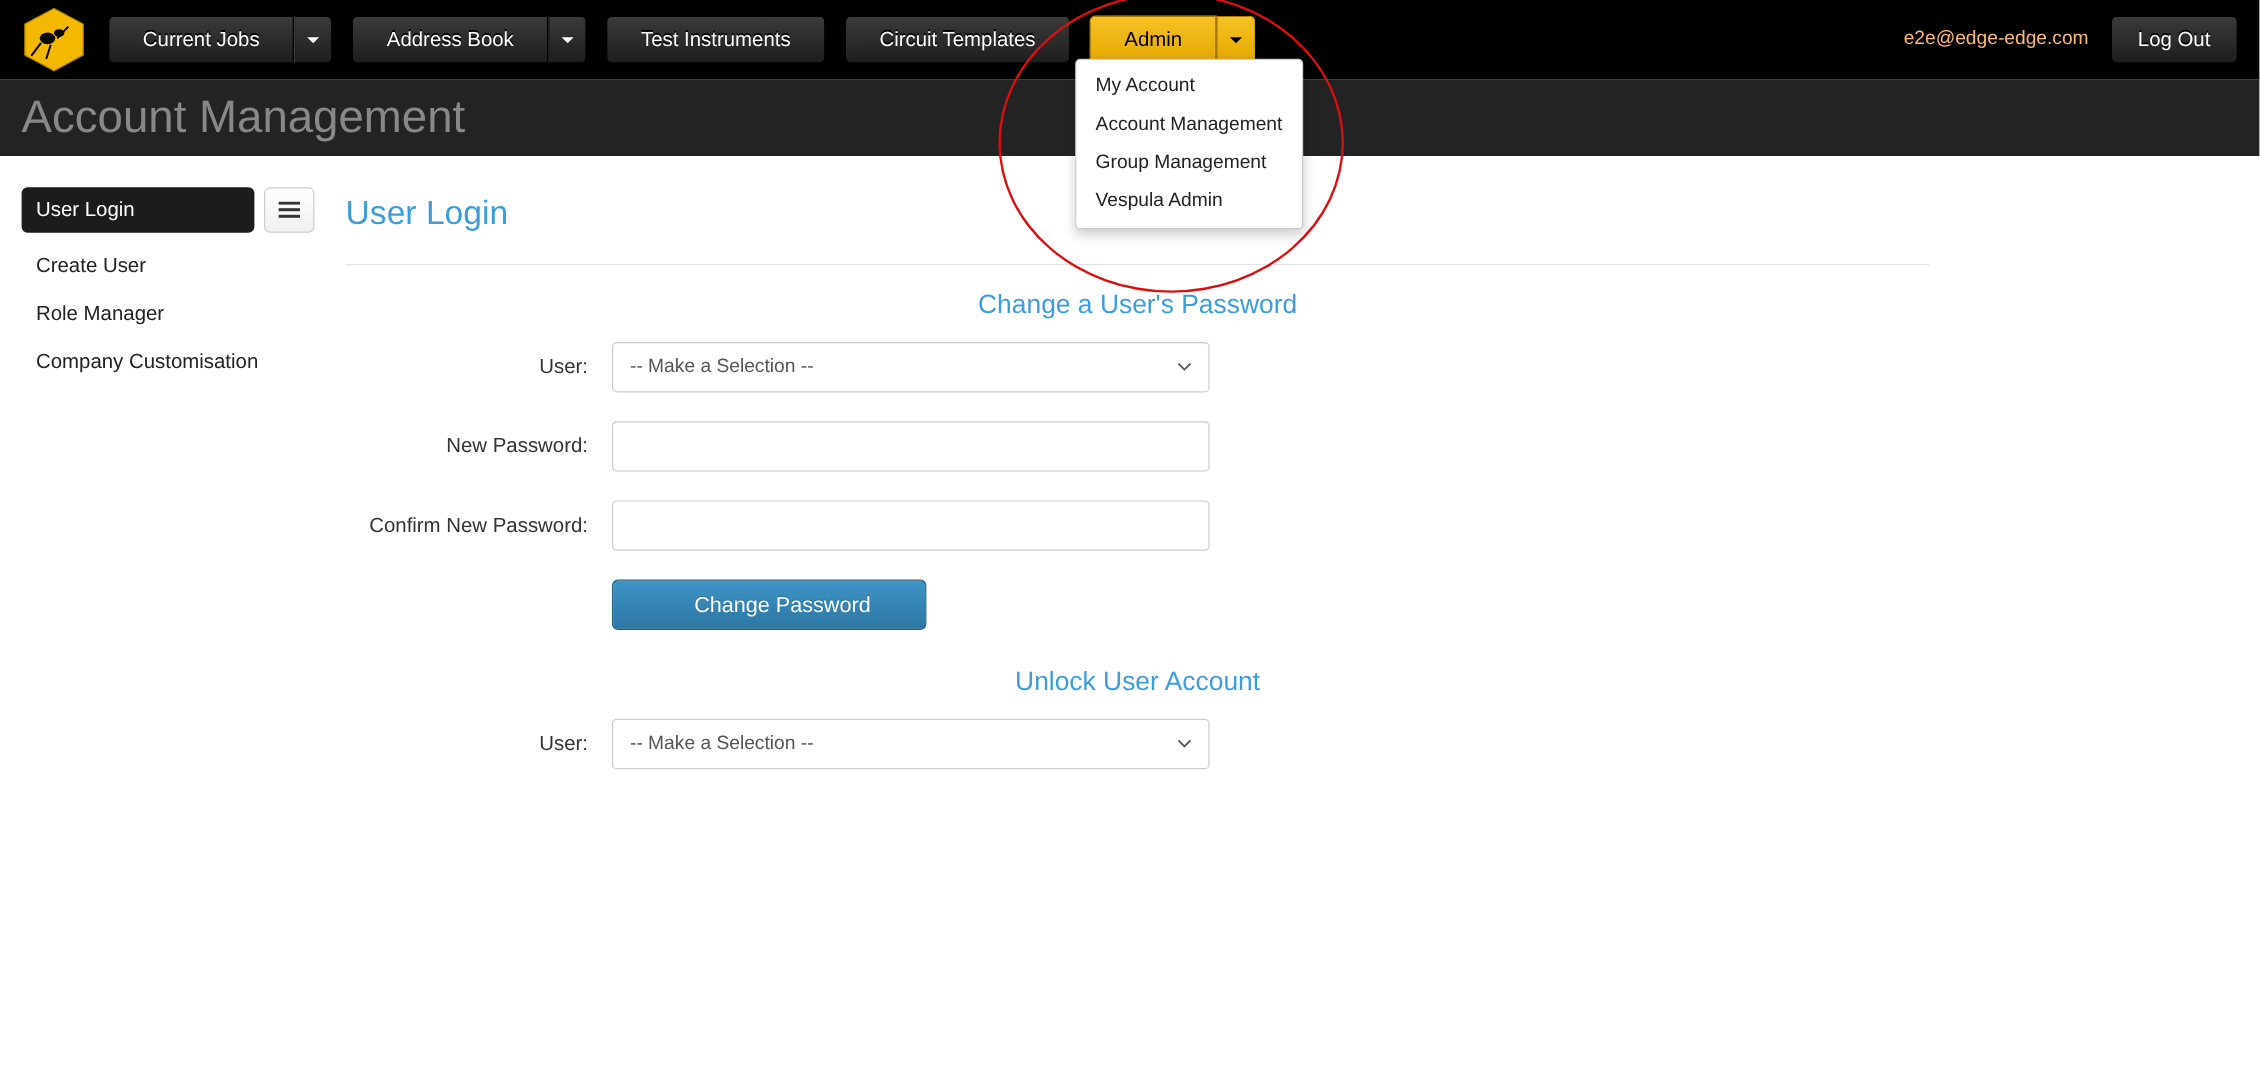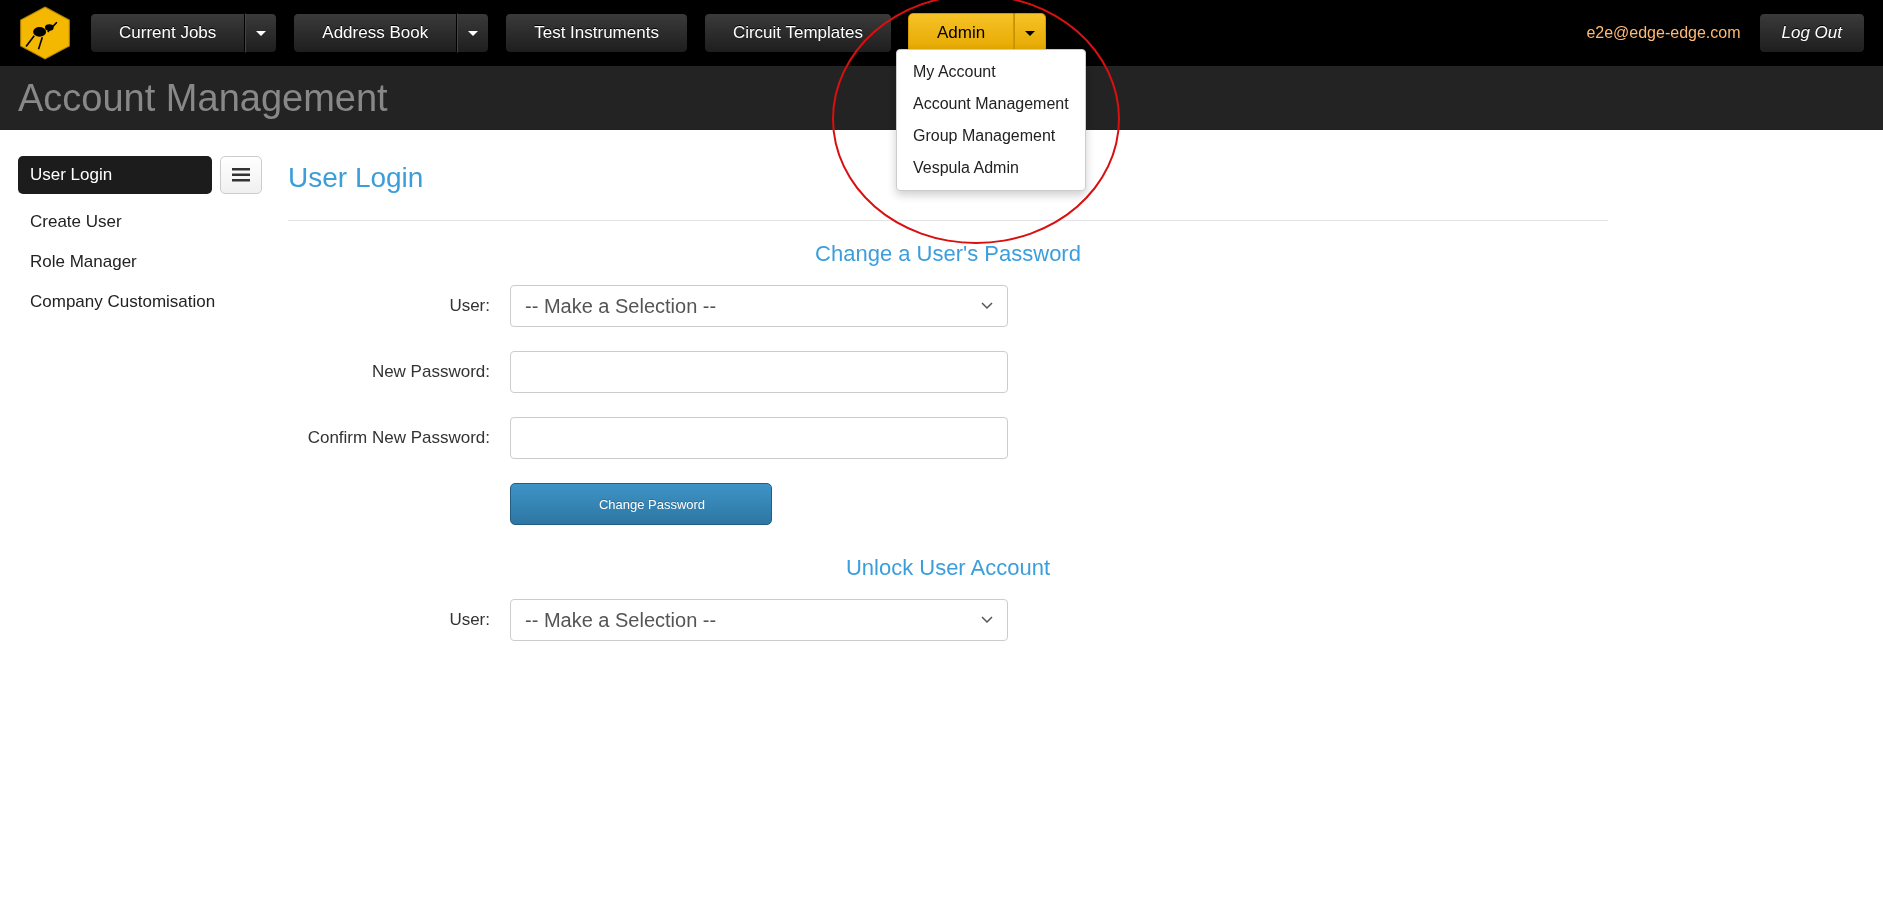--- a/index.html
+++ b/index.html
@@ -40,21 +40,20 @@
     border-radius:5px; border-top-left-radius:0; border-bottom-left-radius:0; height:40px;
   }
   .caret { width:0; height:0; border-left:5px solid transparent; border-right:5px solid transparent; border-top:5px solid currentColor; }
   .top-right { margin-left:auto; display:flex; align-items:center; gap:18px; }
   .user-email { color:#fdba74; font-size:16px; }
   .logout-btn {
     background: linear-gradient(to bottom,#3a3a3a,#1e1e1e);
     color:#fff; border:1px solid #000; border-radius:5px;
     height:40px; padding:0 22px; font-size:17px; cursor:pointer;
     text-shadow: 0 -1px 0 #000;
-    font-style: italic;
   }
   
   .titlebar {
     background:#232323; height:64px; display:flex; align-items:center; padding:0 18px;
   }
   .titlebar h1 {
     color:#888; font-weight:300; font-size:38px; margin:0;
   }
   
   .dropdown {
@@ -103,26 +102,26 @@
   .form-label {
     width:222px; text-align:right; padding-right:20px; font-size:17px; color:#333;
   }
   .form-control {
     width:498px; height:42px; border:1px solid #ccc; border-radius:4px;
     font-size:16px; padding:0 12px; color:#555; background:#fff;
   }
   .form-select {
     width:498px; height:42px; border:1px solid #ccc; border-radius:4px;
     display:flex; align-items:center; justify-content:space-between;
-    padding:0 14px; font-size:20px; color:#555; cursor:pointer; background:#fff;gap:29px;
+    padding:0 14px; font-size:16px; color:#555; cursor:pointer; background:#fff;gap:29px;
   }
   .btn-primary {
     width:262px; height:42px;
     background:linear-gradient(to bottom,#3E94C6,#2D76A3);
-    border:1px solid #245d82; color:#fff; font-size:13px; border-radius:5px; cursor:pointer;
+    border:1px solid #245d82; color:#fff; font-size:18px; border-radius:5px; cursor:pointer;
     text-shadow: 0 -1px 0 rgba(0,0,0,0.2);
     padding-left: 28px;
   }
   .btn-row { margin-left:222px; margin-bottom:30px; }
   .chev { width:12px; height:12px; }
 </style>
 </head>
 <body>
 
 <div class="topnav">

